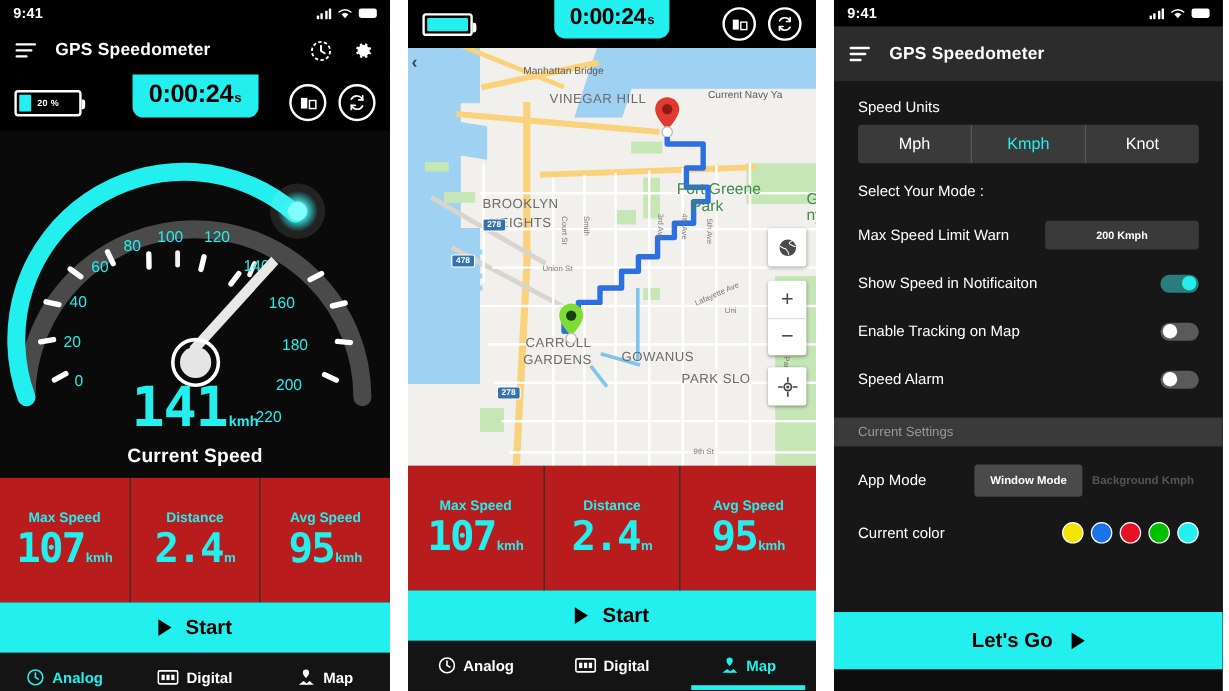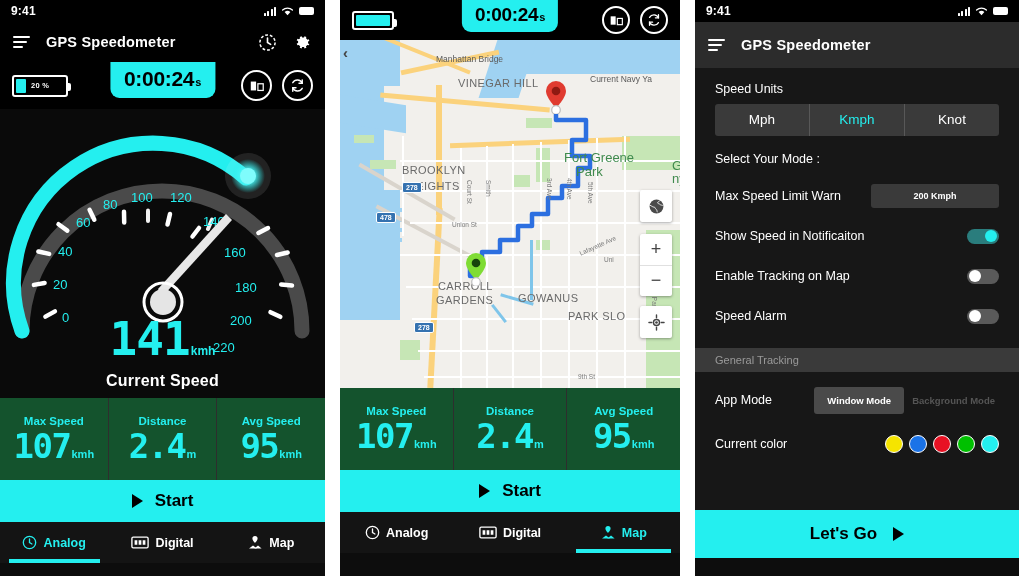--- a/index.html
+++ b/index.html
@@ -115,21 +115,21 @@
     font-family: "DejaVu Sans Mono", monospace;
     letter-spacing: -1px; line-height: .95;
   }
   .speed-readout .u { font-size: 12px; font-weight: bold; margin-left: 1px; }
   .cur-label {
     position: absolute; left: 0; right: 0; bottom: 8px; text-align: center;
     color: #ffffff; font-size: 16px; letter-spacing: .2px; font-weight: bold;
   }
 
   
-  .stats { display: flex; background: #14532d; height: 82px; }
+  .stats { display: flex; background: #b91c1c; height: 104px; }
   .stat {
     flex: 1; display: flex; flex-direction: column;
     align-items: center; justify-content: center; gap: 2px;
     border-right: 1px solid #2e2e2e;
   }
   .stat:last-child { border-right: none; }
   .stat .lbl { color: #24efef; font-size: 11.5px; font-weight: bold; }
   .stat .num {
     color: #24efef; font-size: 34px; font-weight: bold;
     font-family: "DejaVu Sans Mono", monospace;
@@ -723,27 +723,27 @@
       </div>
       <div class="srow">
         <span class="t">Enable Tracking on Map</span>
         <span class="tgl"></span>
       </div>
       <div class="srow">
         <span class="t">Speed Alarm</span>
         <span class="tgl"></span>
       </div>
 
-      <div class="section-head">General Tracking</div>
+      <div class="section-head">Current Settings</div>
 
       <div class="srow" style="margin-top:8px">
         <span class="t">App Mode</span>
         <span class="modeseg">
           <span class="on">Window Mode</span>
-          <span class="off">Background Mode</span>
+          <span class="off">Background Kmph</span>
         </span>
       </div>
 
       <div class="srow" style="margin-top:4px">
         <span class="t">Current color</span>
         <span class="swatches">
           <span class="sw" style="background:#f5e400"></span>
           <span class="sw" style="background:#1a73e8"></span>
           <span class="sw" style="background:#e81123"></span>
           <span class="sw" style="background:#00c000"></span>

